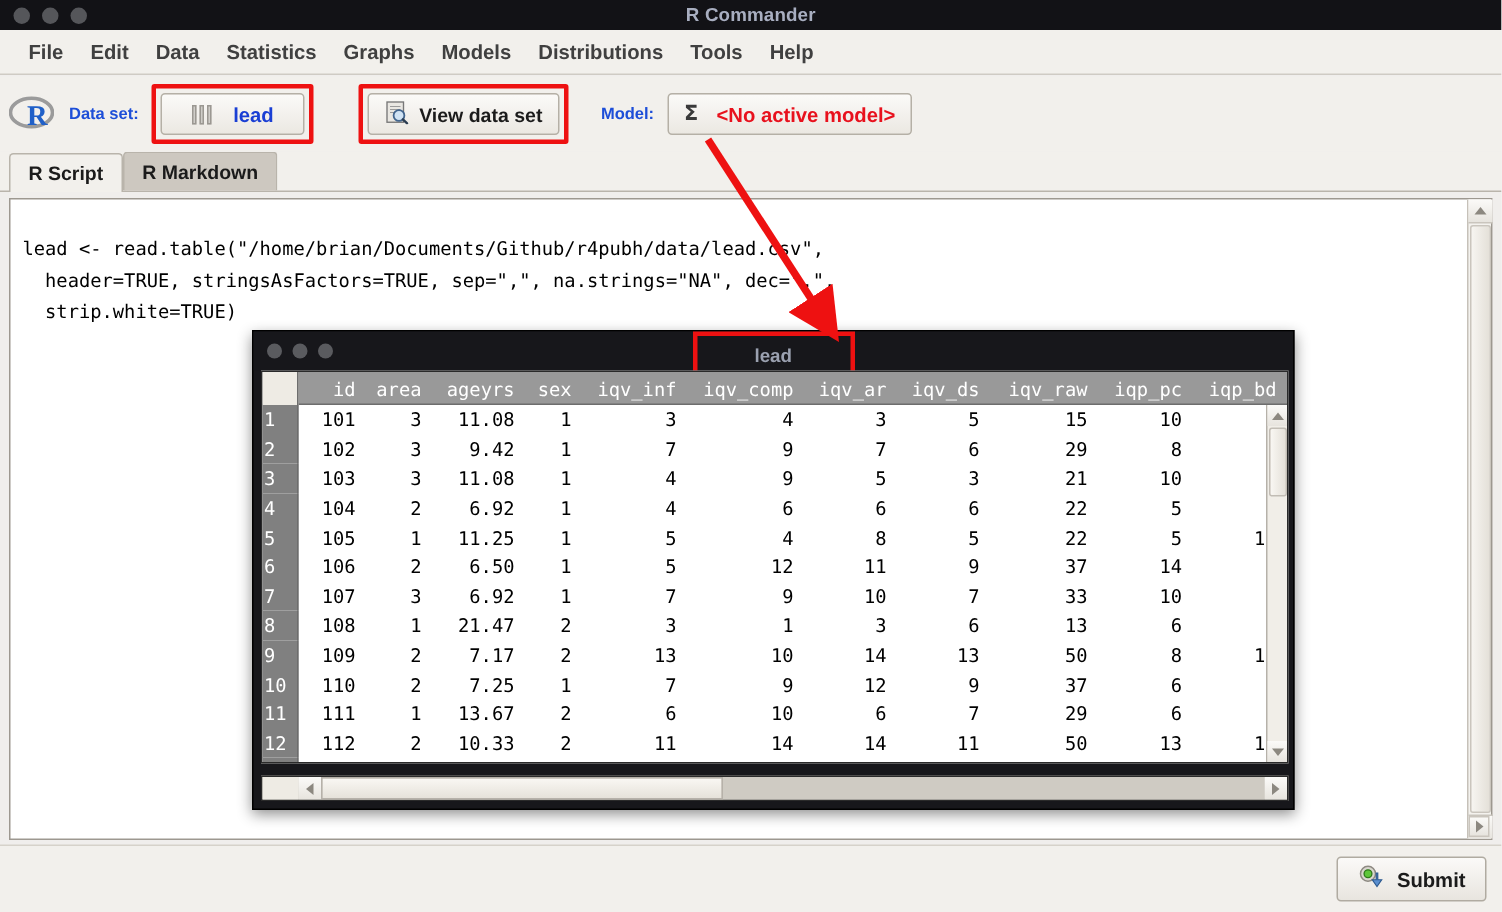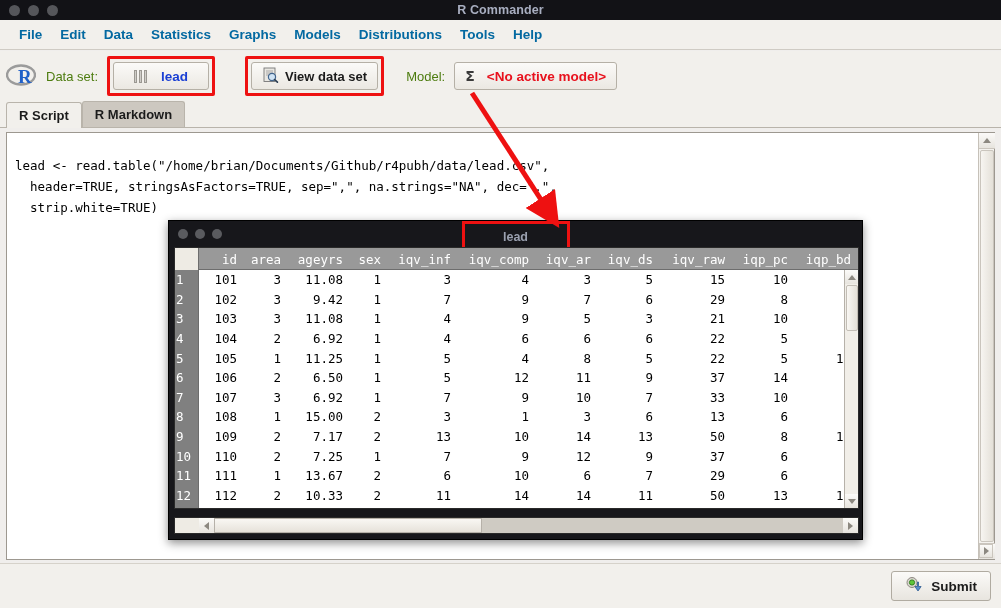--- a/index.html
+++ b/index.html
@@ -36,41 +36,41 @@
   
   .menubar {
     position: absolute; left: 0; top: 20px;
     width: 1001px; height: 30px;
     background: #f2f0ec;
     border-bottom: 1px solid #cfcbc4;
     display: flex; align-items: center;
     padding-left: 10px;
   }
   .menu-item {
-    font-size: 13.5px; color: #0369a1; font-weight: bold;
+    font-size: 13.5px; color: #404040; font-weight: bold;
     padding: 3px 9px; cursor: default;
     white-space: nowrap;
   }
 
   
   .toolbar {
     position: absolute; left: 0; top: 51px;
     width: 1001px; height: 50px;
     background: #f2f0ec;
     display: flex; align-items: center;
     padding-left: 6px;
   }
   .rlogo {
     width: 30px; height: 26px;
     position: relative; margin-right: 10px;
     display: flex; align-items: center; justify-content: center;
   }
   .rlogo svg { display: block; }
   .tb-label {
-    font-size: 13px; font-weight: normal; color: #4d7c0f;
+    font-size: 11px; font-weight: bold; color: #1d4ed8;
     margin-right: 9px; white-space: nowrap;
   }
   .btn {
     background: linear-gradient(to bottom, #fbfaf8 0%, #ebe8e2 100%);
     border: 1px solid #b5b0a6;
     border-radius: 3px;
     height: 28px;
     display: inline-flex; align-items: center;
     padding: 0 10px; gap: 6px;
     font-size: 13px; font-weight: bold; color: #1b1b1b;
@@ -549,21 +549,21 @@
             <div class="td" style="width: 62px; flex: 0 0 62px;">7</div>
             <div class="td" style="width: 72px; flex: 0 0 72px;">33</div>
             <div class="td" style="width: 63px; flex: 0 0 63px;">10</div>
             <div class="td" style="width: 63px; flex: 0 0 63px;">8</div>
             <div class="td" style="width: 63px; flex: 0 0 63px;">7</div>
           </div>
           <div class="trow">
             <div class="rh">8</div>
             <div class="td" style="width: 42px; flex: 0 0 42px;">108</div>
             <div class="td" style="width: 44px; flex: 0 0 44px;">1</div>
-            <div class="td" style="width: 62px; flex: 0 0 62px;">15.00</div>
+            <div class="td" style="width: 62px; flex: 0 0 62px;">21.47</div>
             <div class="td" style="width: 38px; flex: 0 0 38px;">2</div>
             <div class="td" style="width: 70px; flex: 0 0 70px;">3</div>
             <div class="td" style="width: 78px; flex: 0 0 78px;">1</div>
             <div class="td" style="width: 62px; flex: 0 0 62px;">3</div>
             <div class="td" style="width: 62px; flex: 0 0 62px;">6</div>
             <div class="td" style="width: 72px; flex: 0 0 72px;">13</div>
             <div class="td" style="width: 63px; flex: 0 0 63px;">6</div>
             <div class="td" style="width: 63px; flex: 0 0 63px;">2</div>
             <div class="td" style="width: 63px; flex: 0 0 63px;">3</div>
           </div>

